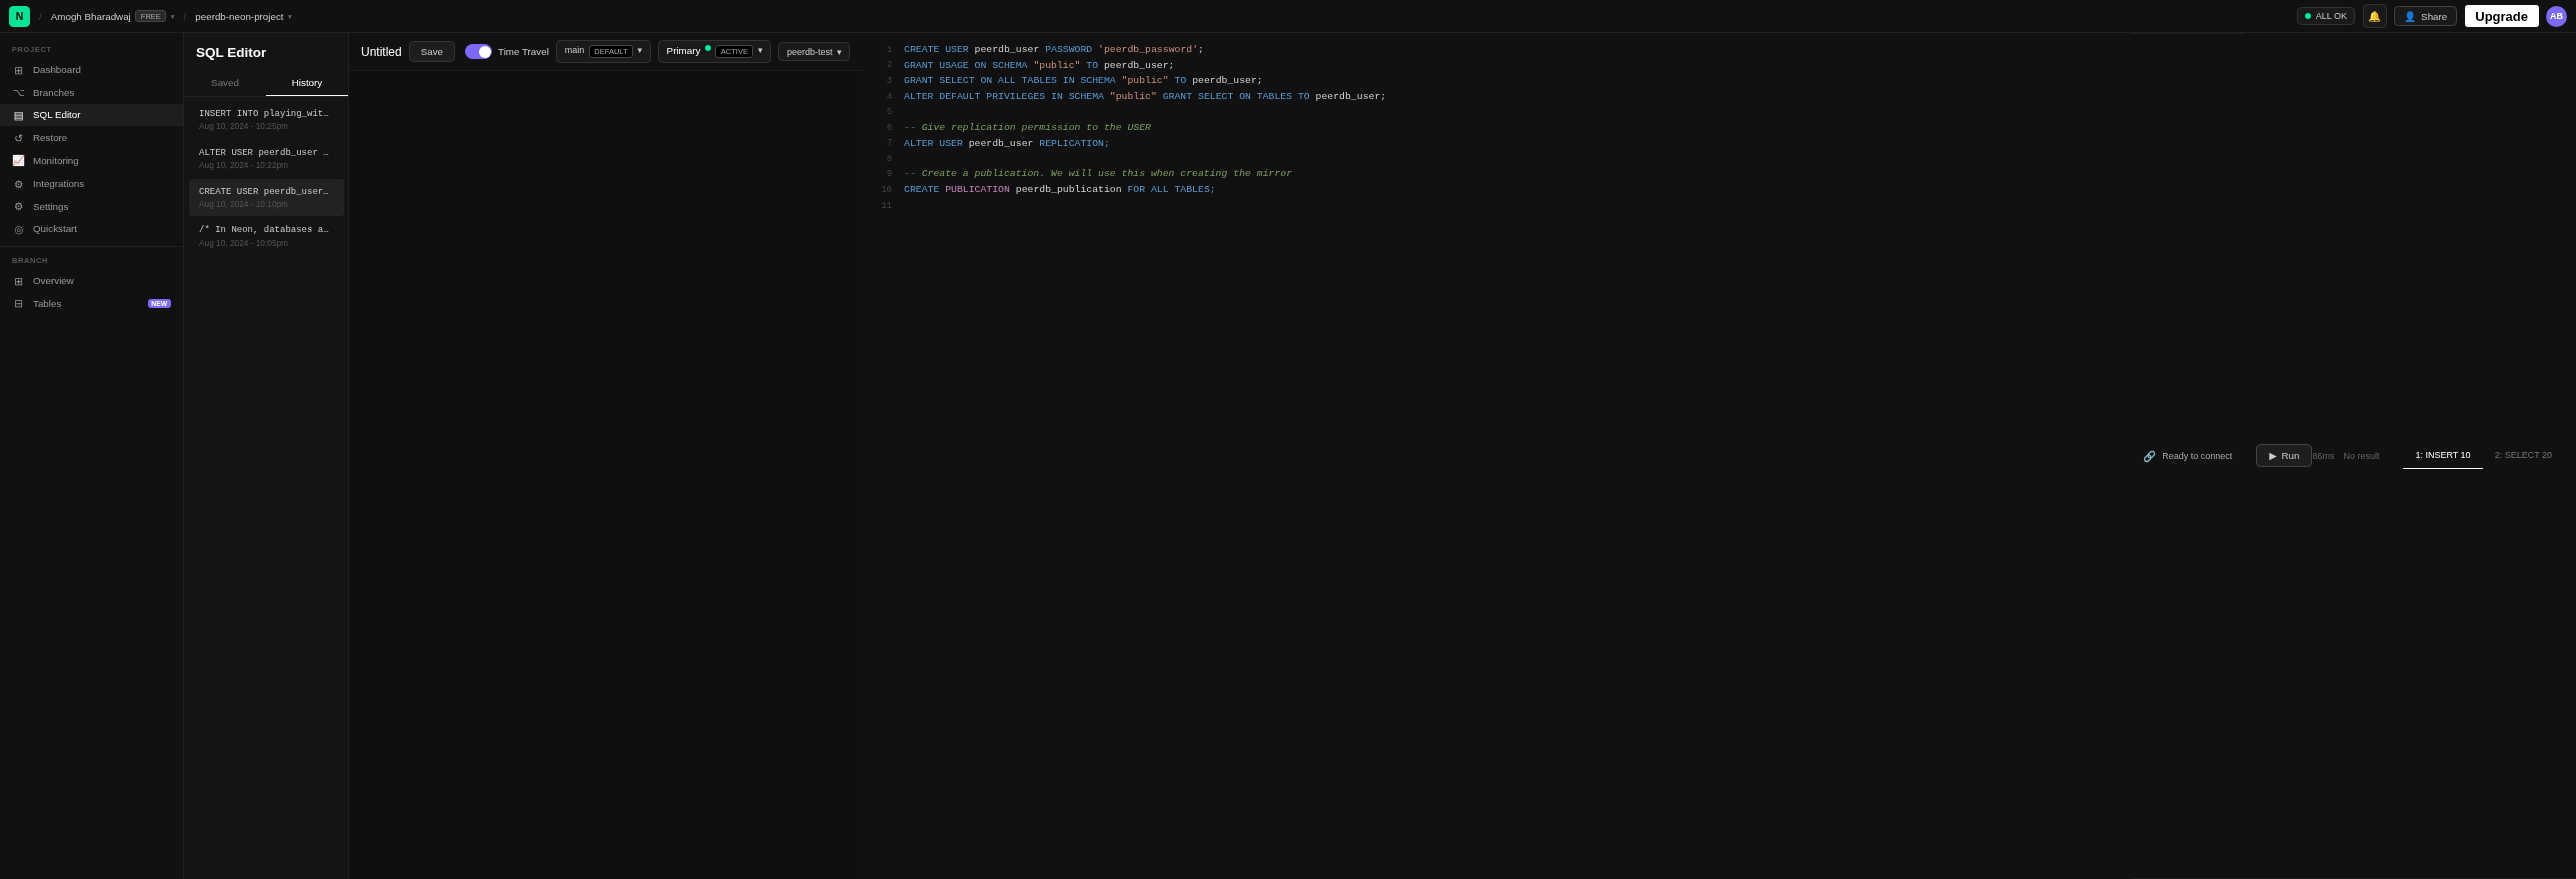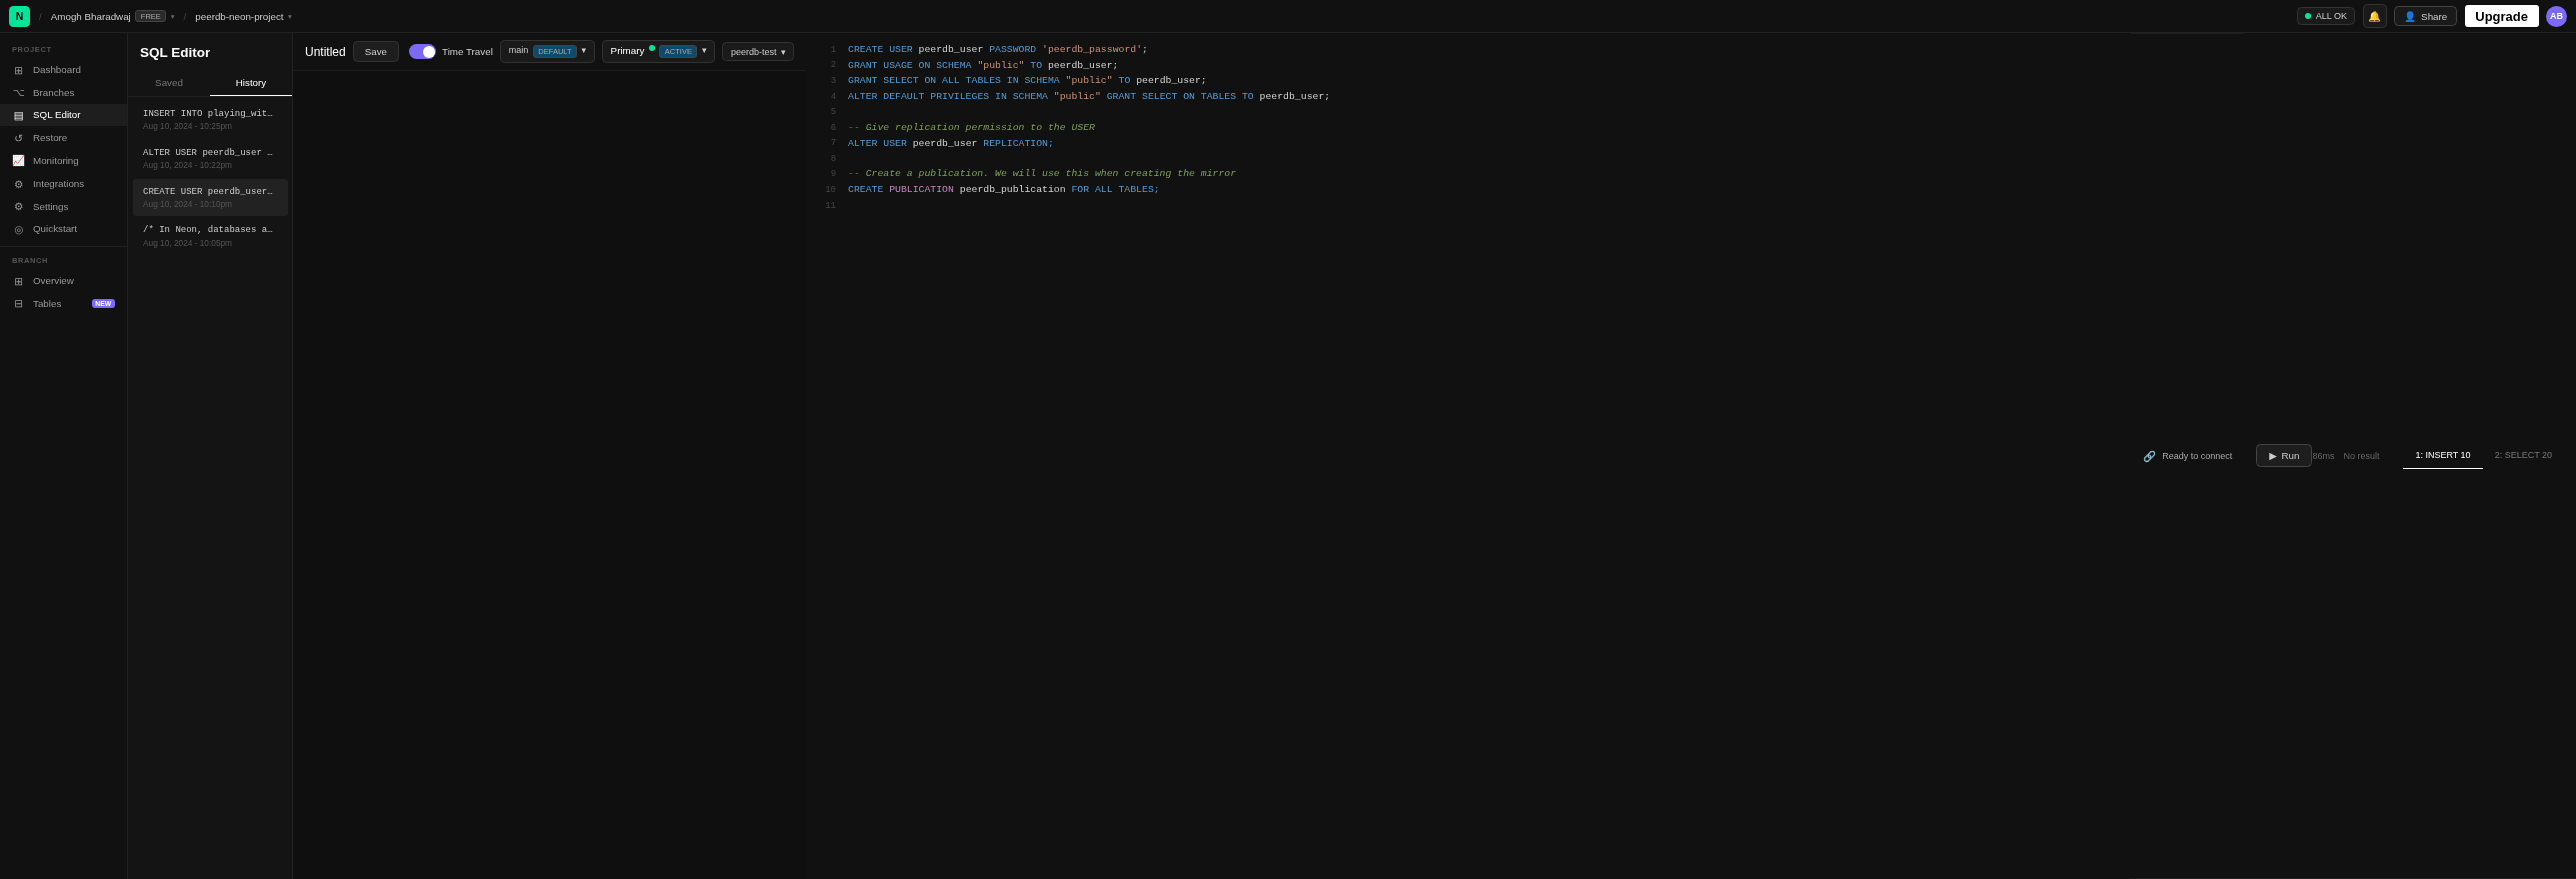--- a/index.html
+++ b/index.html
@@ -101,21 +101,21 @@
 
     
     .main-layout {
       display: flex;
       flex: 1;
       overflow: hidden;
     }
 
     
     .sidebar {
-      width: 128px;
+      width: 184px;
       background: #111;
       border-right: 0.8px solid #222;
       display: flex;
       flex-direction: column;
       padding: 9px 0;
       flex-shrink: 0;
     }
     .sidebar-section-label {
       font-size: 7.5px;
       color: #555;
@@ -259,21 +259,21 @@
       display: flex; align-items: flex-start; gap: 4.5px;
       background: #1a1a1a;
       border: 0.8px solid #333;
       border-radius: 4.5px;
       padding: 3.8px 7.5px;
       cursor: pointer;
       font-size: 9px;
       color: #ccc;
     }
     .branch-badge {
-      background: #0c4a6e;
+      background: #000000;
       border: 0.8px solid #444;
       border-radius: 3px;
       padding: 0.8px 4.5px;
       font-size: 7.5px;
       color: #aaa;
     }
     .active-dot { width: 6px; height: 6px; background: #00e599; border-radius: 50%; }
     .primary-label { color: #fff; font-size: 9.8px; }
 
     

